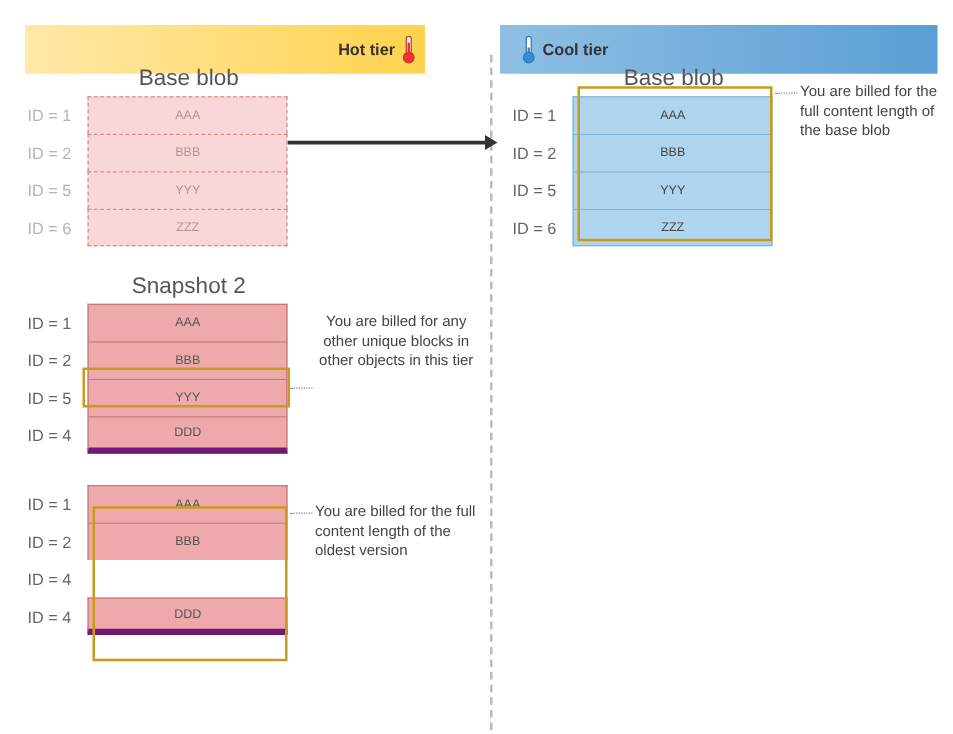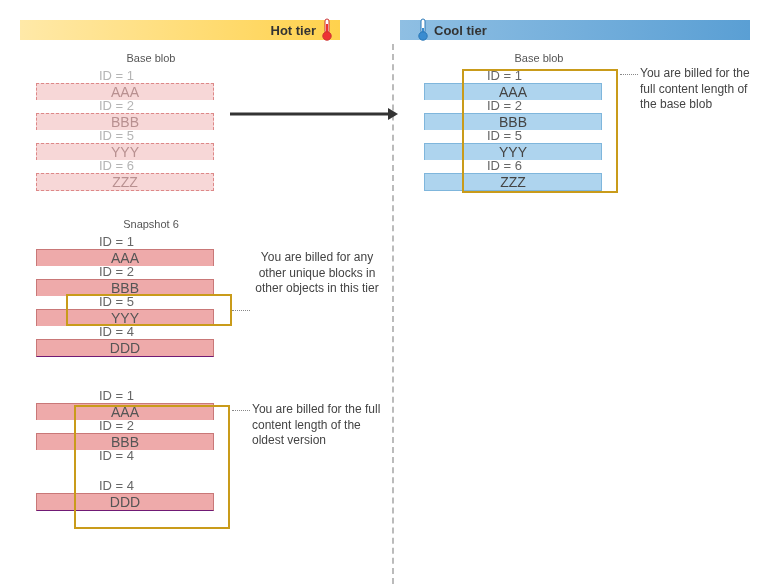--- a/index.html
+++ b/index.html
@@ -14,21 +14,21 @@
   }
   .canvas {
     position: relative;
     width: 762px;
     height: 587px;
   }
   
   .tier-bar {
     position: absolute;
     top: 20px;
-    height: 20px;
+    height: 39px;
     display: flex;
     align-items: center;
   }
   .tier-hot {
     left: 20px;
     width: 320px;
     background: linear-gradient(to right, #ffe9a8, #ffd24d);
     justify-content: flex-end;
     padding-right: 6px;
   }
@@ -60,62 +60,61 @@
     width: 0;
     height: 540px;
     border-left: 2px dashed #bbb;
   }
   
   .group {
     position: absolute;
   }
   .group-title {
     text-align: center;
-    font-size: 11px;
+    font-size: 18px;
     color: #555;
     margin-bottom: 4px;
   }
   .blockrow {
     display: flex;
     align-items: center;
     height: 30px;
-    flex-direction: column;
   }
   .idcell {
     width: 56px;
     text-align: left;
     color: #666;
     font-size: 13px;
     padding-left: 2px;
   }
   .faded .idcell { color: #b5b5b5; }
   .valcell {
     width: 178px;
     height: 30px;
     display: flex;
     align-items: center;
     justify-content: center;
-    font-size: 14px;
+    font-size: 10px;
   }
   
   .ghost .valcell {
     background: #f7d7d7;
     border: 1px dashed #d88;
     border-bottom: none;
     color: #b89090;
   }
   .ghost .blockrow:last-child .valcell { border-bottom: 1px dashed #d88; }
   
   .hot .valcell {
     background: #eeaaaa;
     border: 1px solid #c97878;
     border-bottom: none;
     color: #555;
   }
-  .hot .blockrow:last-child .valcell { border-bottom: 1px solid #701a75; }
+  .hot .blockrow:last-child .valcell { border-bottom: 5px solid #701a75; }
   
   .cool .valcell {
     background: #aed4ee;
     border: 1px solid #7fb6dc;
     border-bottom: none;
     color: #444;
   }
   .cool .blockrow:last-child .valcell { border-bottom: 1px solid #7fb6dc; }
   
   .gold-frame {
@@ -213,21 +212,21 @@
     <div class="blockrow">
         <div class="idcell">ID = 6</div>
         <div class="valcell">ZZZ</div>
       </div>
   </div>
   <div class="gold-frame" style="left:462px; top:69px; width:156px; height:124px;"></div>
   <div class="dots" style="left:620px; top:74px; width:18px;"></div>
   <div class="annot" style="left:640px; top:66px; width:118px;">You are billed for the full content length of the base blob</div>
 
   <div class="group hot" style="left:20px; top:218px; width:210px;">
-    <div class="group-title" style="margin-left:56px; width:150px;">Snapshot 6</div>
+    <div class="group-title" style="margin-left:56px; width:150px;">Snapshot 2</div>
     <div class="blockrow">
         <div class="idcell">ID = 1</div>
         <div class="valcell">AAA</div>
       </div>
     <div class="blockrow">
         <div class="idcell">ID = 2</div>
         <div class="valcell">BBB</div>
       </div>
     <div class="blockrow">
         <div class="idcell">ID = 5</div>

